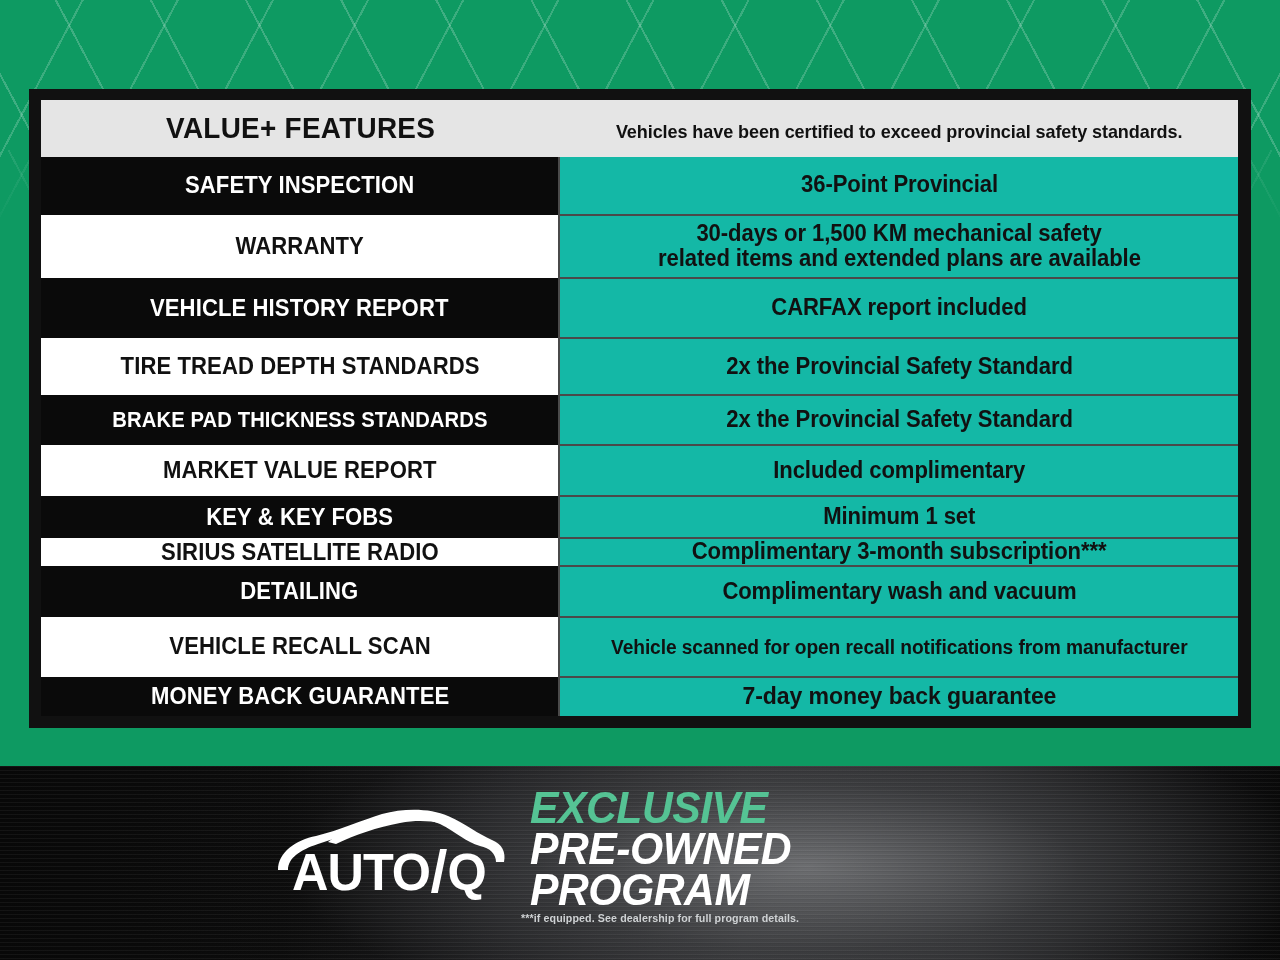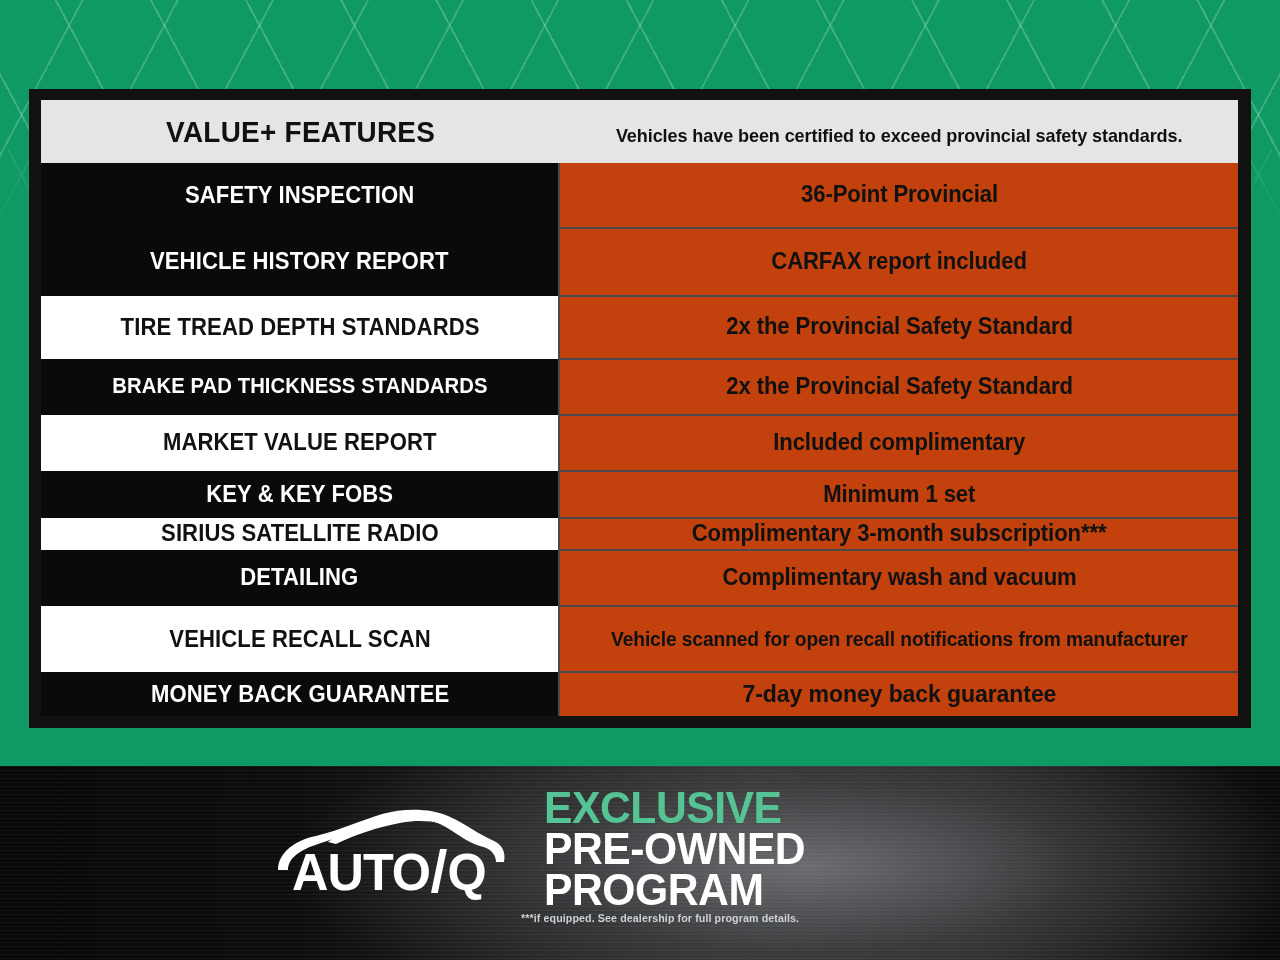--- a/index.html
+++ b/index.html
@@ -77,21 +77,21 @@
     transform:scaleX(.92);
     display:inline-block;
     white-space:nowrap;
   }
   .lbl-sm{font-size:22px;}
   td.lab-dark{background:#0a0a0a;color:#ffffff;}
   td.lab-light{background:#ffffff;color:#111111;}
 
   
   td.val{
-    background:#c2410c;color:#111111;
+    background:#14b8a6;color:#111111;
     border-left:2px solid #4a4a4a;
     border-top:2px solid #4a4a4a;
   }
   td.val.first{border-top:none;}
   .vtext{
     display:inline-block;
     font-size:21px;font-weight:bold;letter-spacing:-.1px;
     transform:scaleX(.96);
   }
   .vtext.big{font-size:23px;}
@@ -133,21 +133,21 @@
     transform-origin:left center;
   }
   .slash{
     display:inline-block;
     transform:skewX(-12deg);
     width:7px;height:44px;background:#fff;
     margin:0 5px -3px 6px;
   }
 
   .headline{
-    position:absolute;left:544px;top:22px;width:520px;
+    position:absolute;left:530px;top:22px;width:520px;font-style:italic;
   }
   .hl{
     font-size:44px;font-weight:bold;line-height:.93;
     letter-spacing:-.5px;
     transform:scaleX(.97);
     transform-origin:left center;
     display:block;
   }
   .hl.green{color:#55c394;}
   .hl.white{color:#ffffff;}
@@ -188,20 +188,29 @@
 
         <tr style="height:58px">
           <td class="lab-dark">
             <span class="lbl">SAFETY INSPECTION</span>
           </td>
           <td class="val first">
             <span class="vtext big">36-Point Provincial</span>
           </td>
         </tr>
 
+        <tr style="height:62px">
+          <td class="lab-light">
+            <span class="lbl">WARRANTY</span>
+          </td>
+          <td class="val">
+            <span class="vtext big">30-days or 1,500 KM mechanical safety</span><br>
+            <span class="vtext big">related items and extended plans are available</span>
+          </td>
+        </tr>
 
         <tr style="height:60px">
           <td class="lab-dark">
             <span class="lbl">VEHICLE HISTORY REPORT</span>
           </td>
           <td class="val">
             <span class="vtext big">CARFAX report included</span>
           </td>
         </tr>
 

